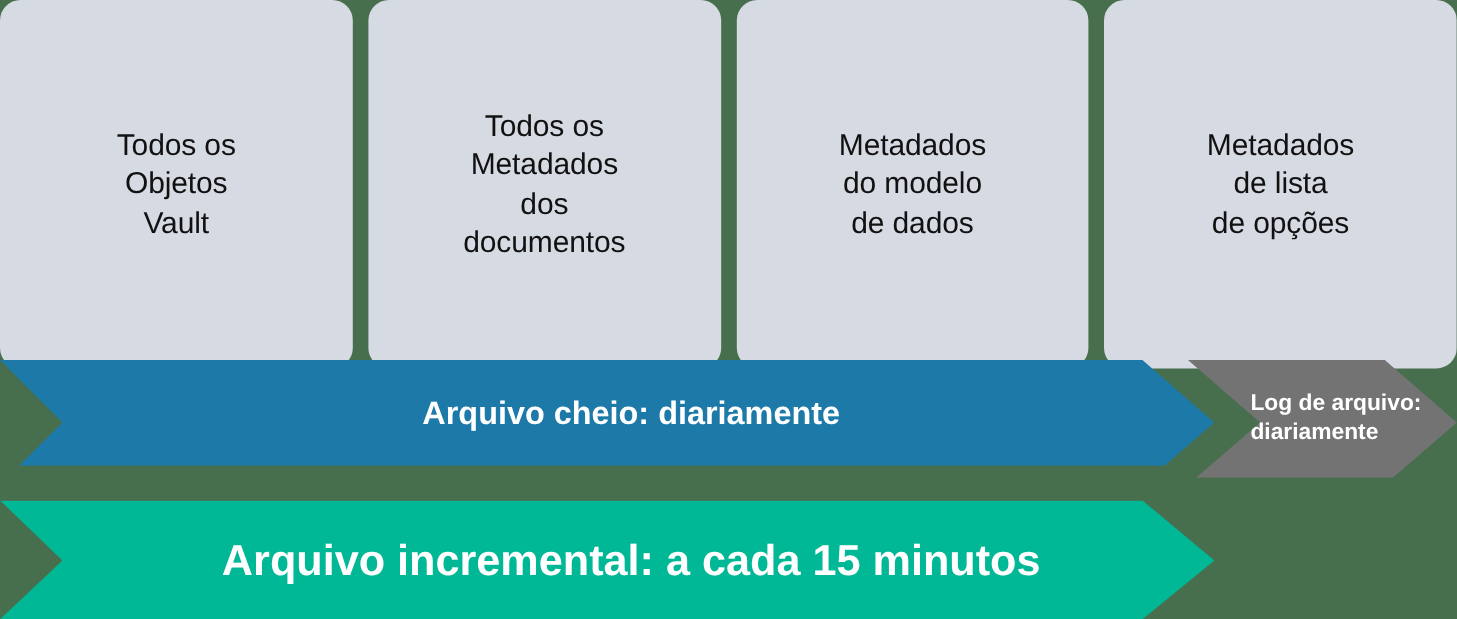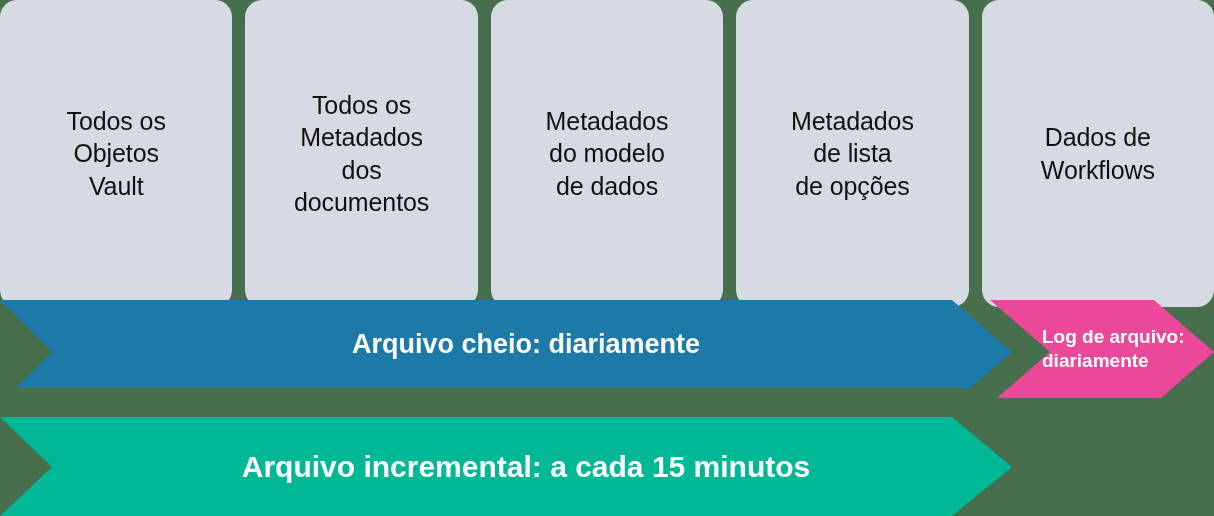--- a/index.html
+++ b/index.html
@@ -68,21 +68,21 @@
     background: #1d7aa8;
     -webkit-clip-path: polygon(0 0, 952px 0, 1012px 52px, 952px 104px, 0 104px, 52px 52px);
     clip-path: polygon(0 0, 952px 0, 1012px 52px, 952px 104px, 0 104px, 52px 52px);
   }
 
   .band-log {
     left: 990px;
     top: 300px;
     width: 224px;
     height: 98px;
-    background: #ec4899;
+    background: #737373;
     -webkit-clip-path: polygon(0 0, 164px 0, 224px 52px, 164px 104px, 0 104px, 60px 52px);
     clip-path: polygon(0 0, 164px 0, 224px 52px, 164px 104px, 0 104px, 60px 52px);
     justify-content: flex-end;
   }
 
   .band-incremental {
     left: 0;
     top: 417px;
     width: 1012px;
     height: 99px;
@@ -97,21 +97,21 @@
     text-align: center;
     letter-spacing: 0px;
   }
 
   .band-full .band-label {
     font-size: 27px;
     padding-left: 40px;
   }
 
   .band-incremental .band-label {
-    font-size: 30px;
+    font-size: 36px;
     padding-left: 40px;
   }
 
   .band-log .band-label {
     font-size: 19px;
     line-height: 1.28;
     white-space: pre-line;
     text-align: left;
     padding-left: 52px;
     padding-right: 10px;
@@ -139,24 +139,20 @@
     <div class="card">
       <span class="card-label">Metadados
 do modelo
 de dados</span>
     </div>
     <div class="card">
       <span class="card-label">Metadados
 de lista
 de opções</span>
     </div>
-    <div class="card">
-      <span class="card-label">Dados de
-Workflows</span>
-    </div>
   </div>
 
   <div class="band band-full">
     <span class="band-label">Arquivo cheio: diariamente</span>
   </div>
 
   <div class="band band-log">
     <span class="band-label">Log de arquivo:
 diariamente</span>
   </div>

